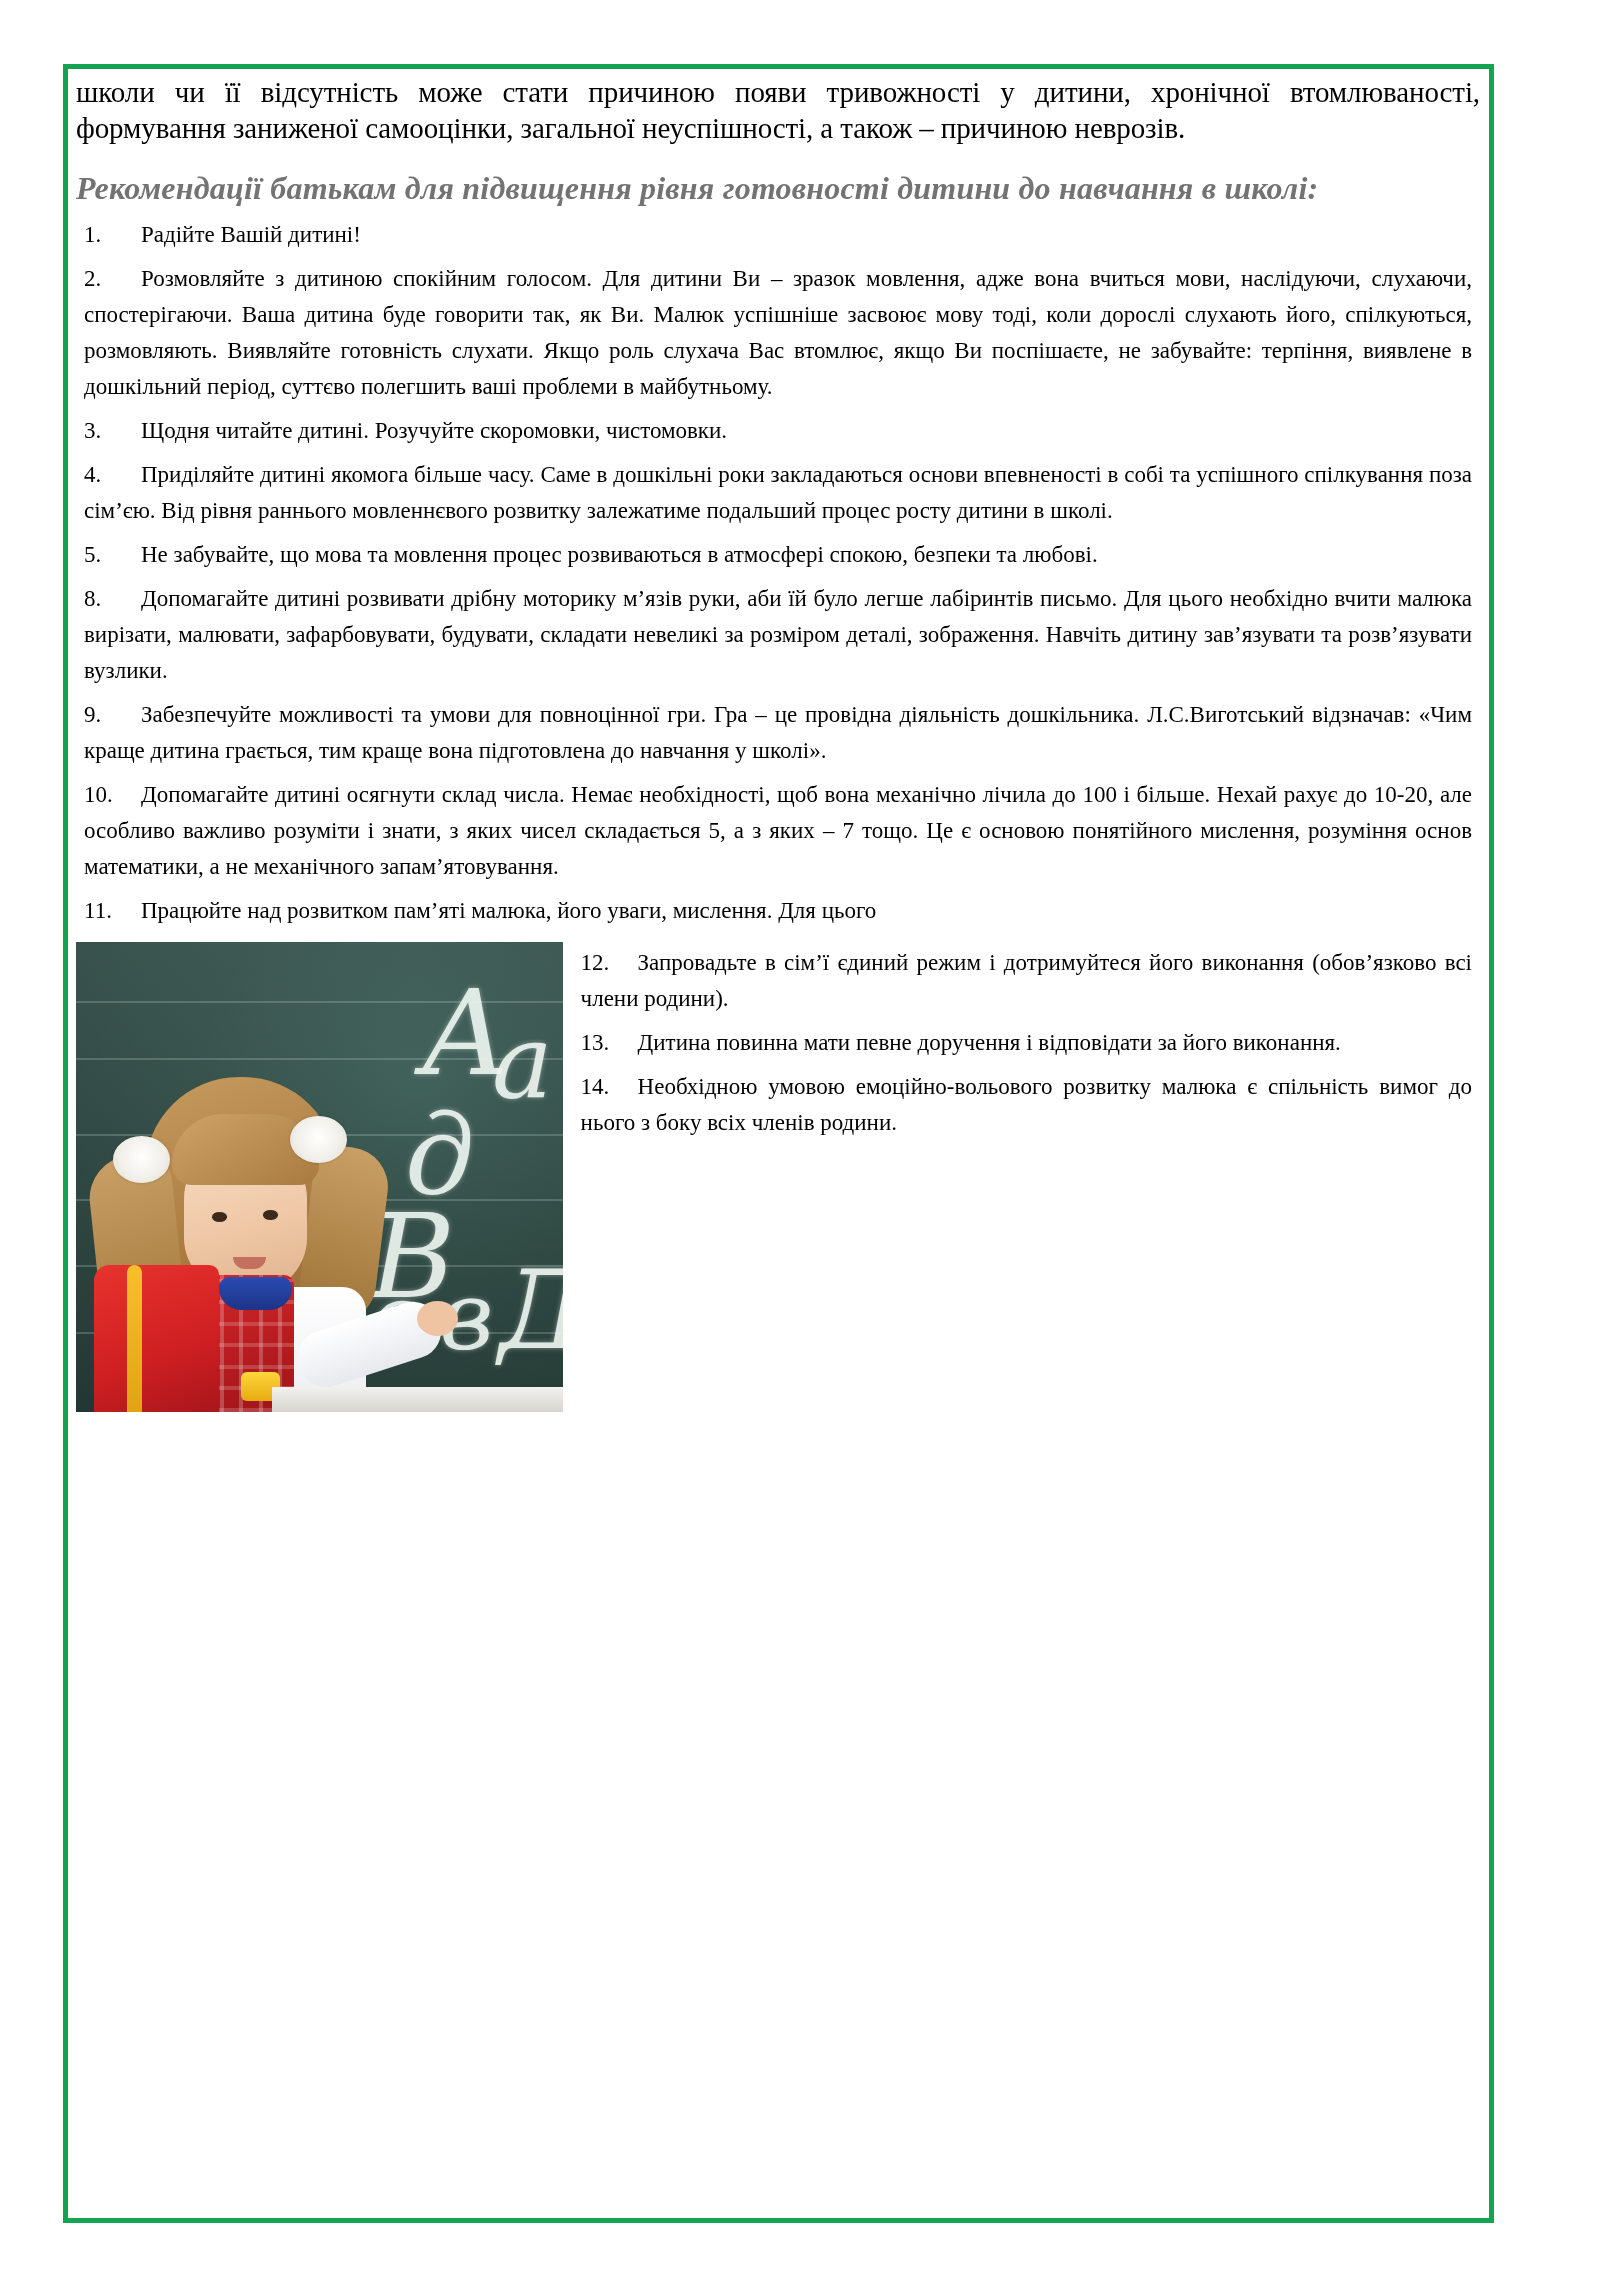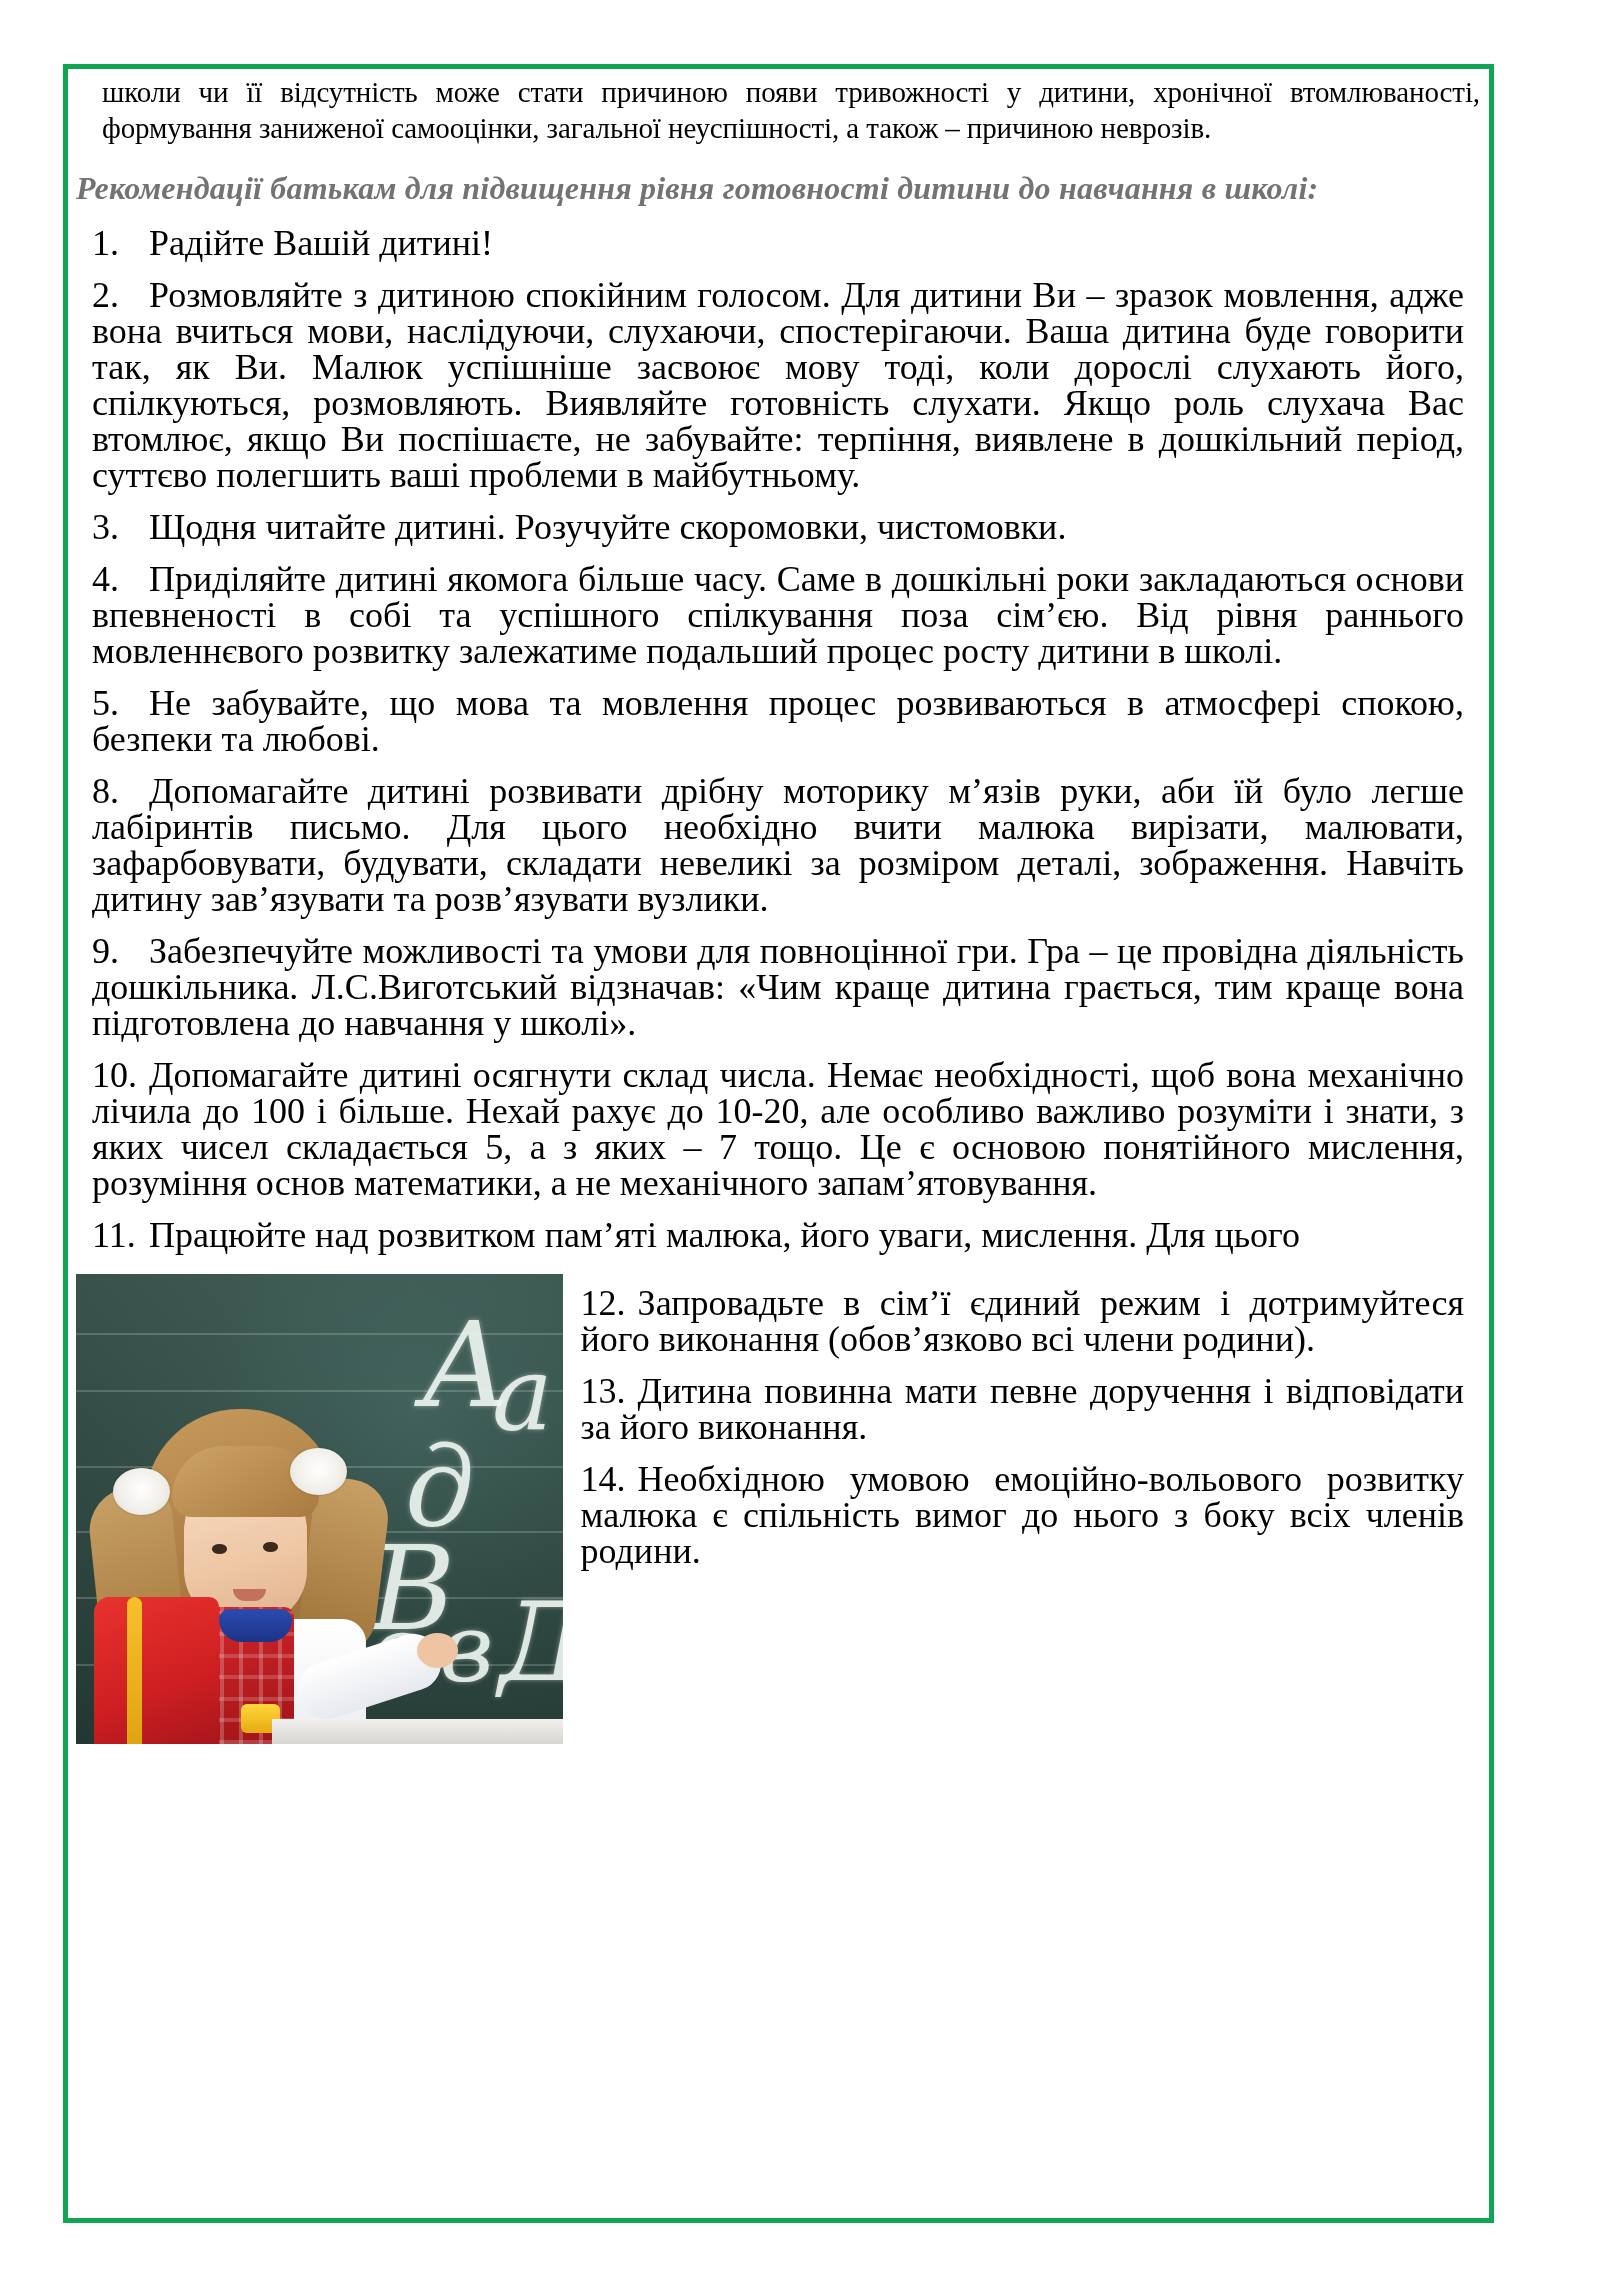--- a/index.html
+++ b/index.html
@@ -46,42 +46,41 @@
     font-size: 29px;
     line-height: 36px;
     text-align: justify;
     text-justify: inter-word;
     color: #000000;
     margin: 0;
     letter-spacing: -0.1px;
   }
   .para.intro {
     text-indent: 0;
-    margin-left: 26px;
   }
 
   h2.heading {
     font-size: 32px;
     line-height: 41px;
     font-weight: bold;
     font-style: italic;
     color: #737373;
     margin: 21.6px 0 5.9px 0;
     text-align: left;
     letter-spacing: 0.2px;
   }
 
   
   .item {
     display: block;
-    font-size: 36px;
+    font-size: 23px;
     line-height: 36px;
     text-align: justify;
     color: #000;
-    margin: 16px;
+    margin: 8px;
   }
   .item .num {
     display: inline-block;
     width: 57px;
     text-align: left;
   }
   .item .num.wide {
     width: 57px;
   }
 

